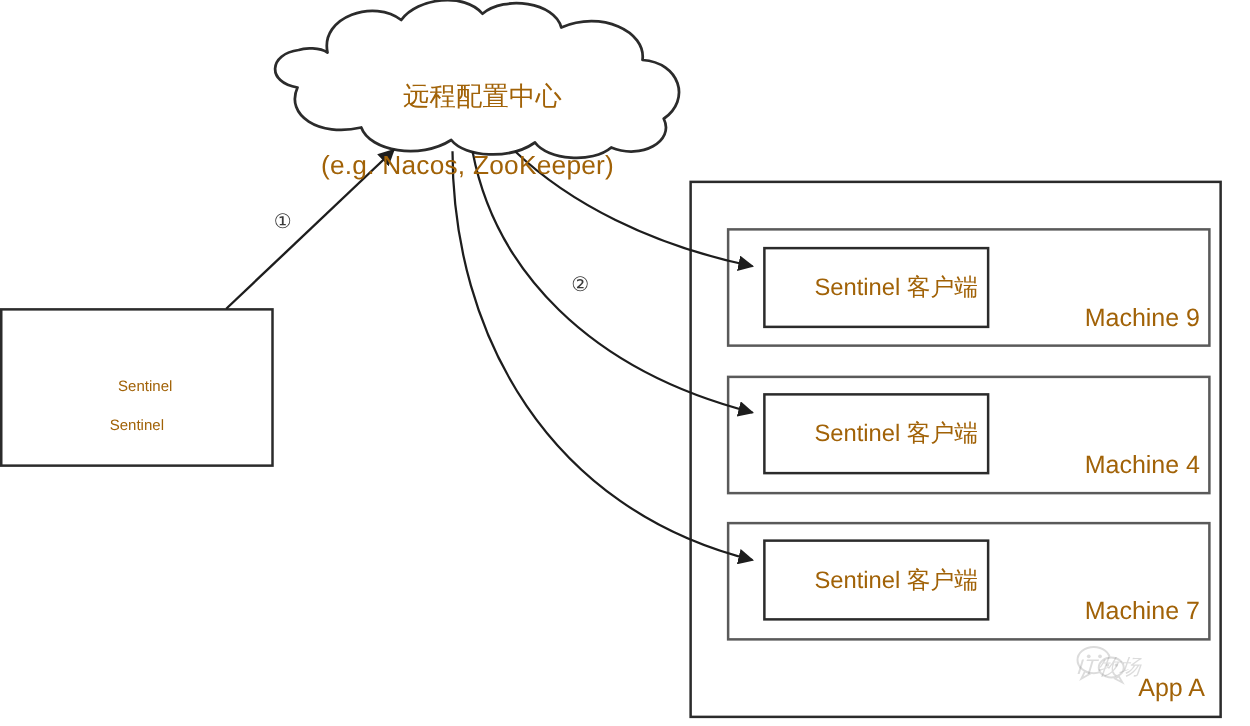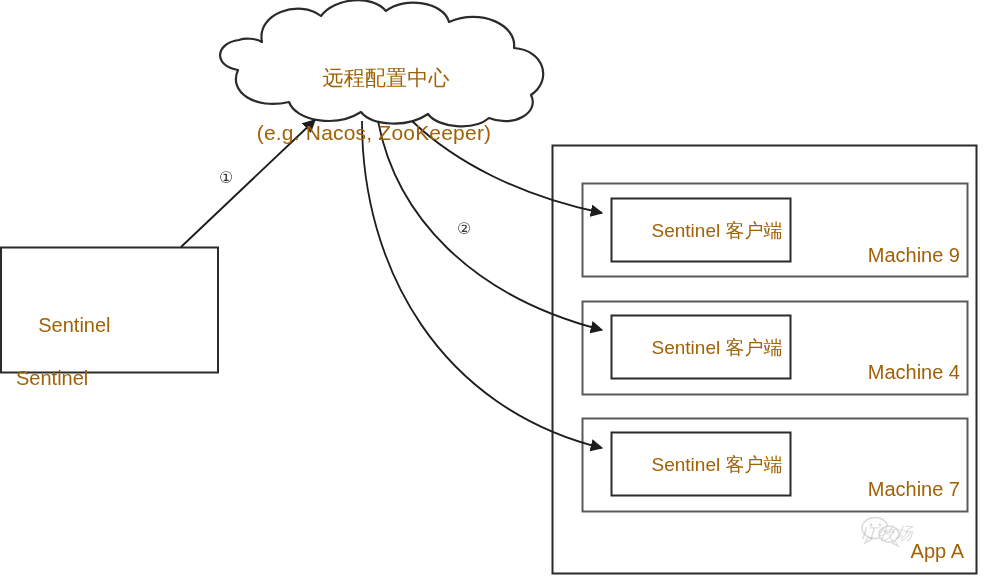--- a/index.html
+++ b/index.html
@@ -38,25 +38,25 @@
     left: 200px;
     top: 36px;
     width: 348px;
     text-align: center;
     font-size: 21px;
     letter-spacing: 0.2px;
   }
   .cloud-text .l2 { display: block; }
 
   .dash-text {
-    left: 16px;
+    left: 0px;
     top: 286px;
     width: 219px;
-    text-align: left;
-    font-size: 20px;
+    text-align: center;
+    font-size: 12px;
   }
   .dash-text .l2 { display: block; }
 
   .client-text {
     width: 212px;
     text-align: center;
     font-size: 19px;
   }
   .client-1 { left: 611px; top: 218px; }
   .client-2 { left: 611px; top: 335px; }

